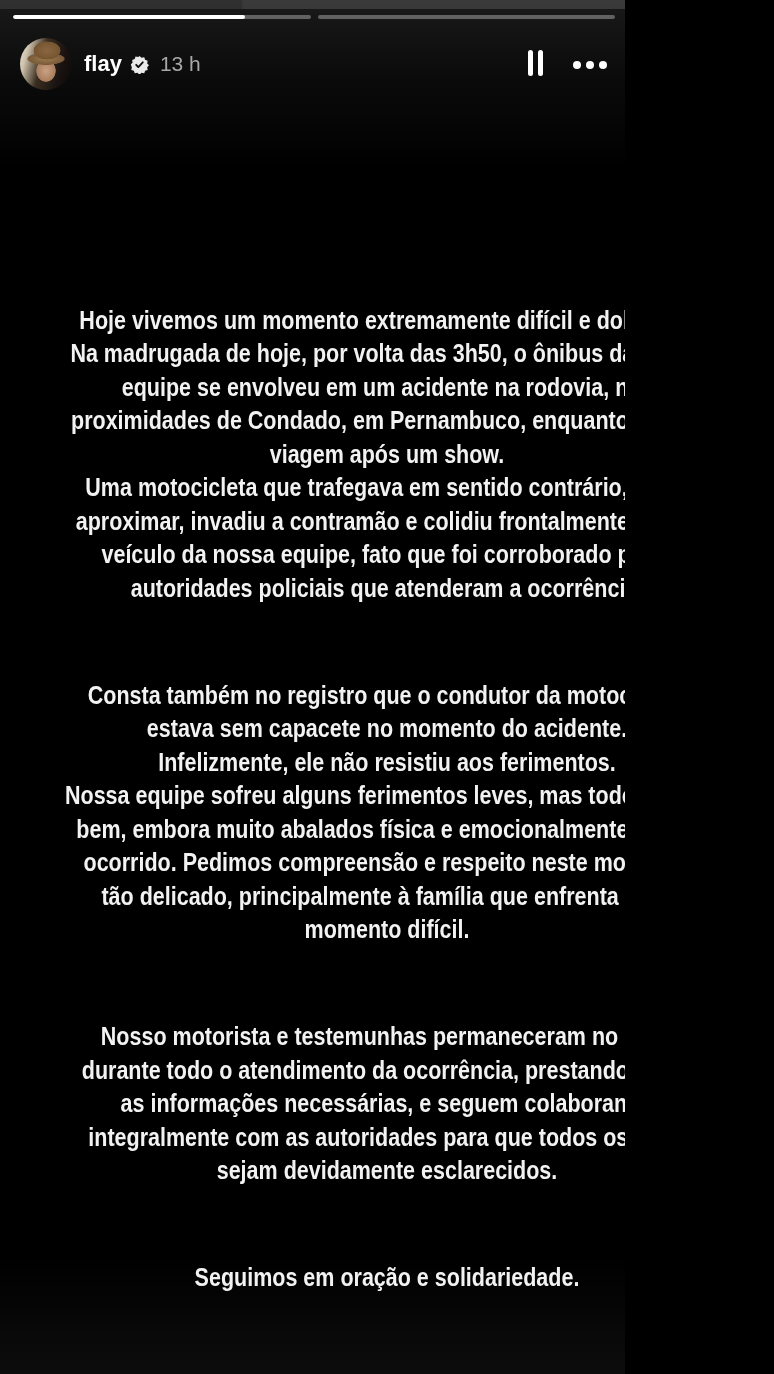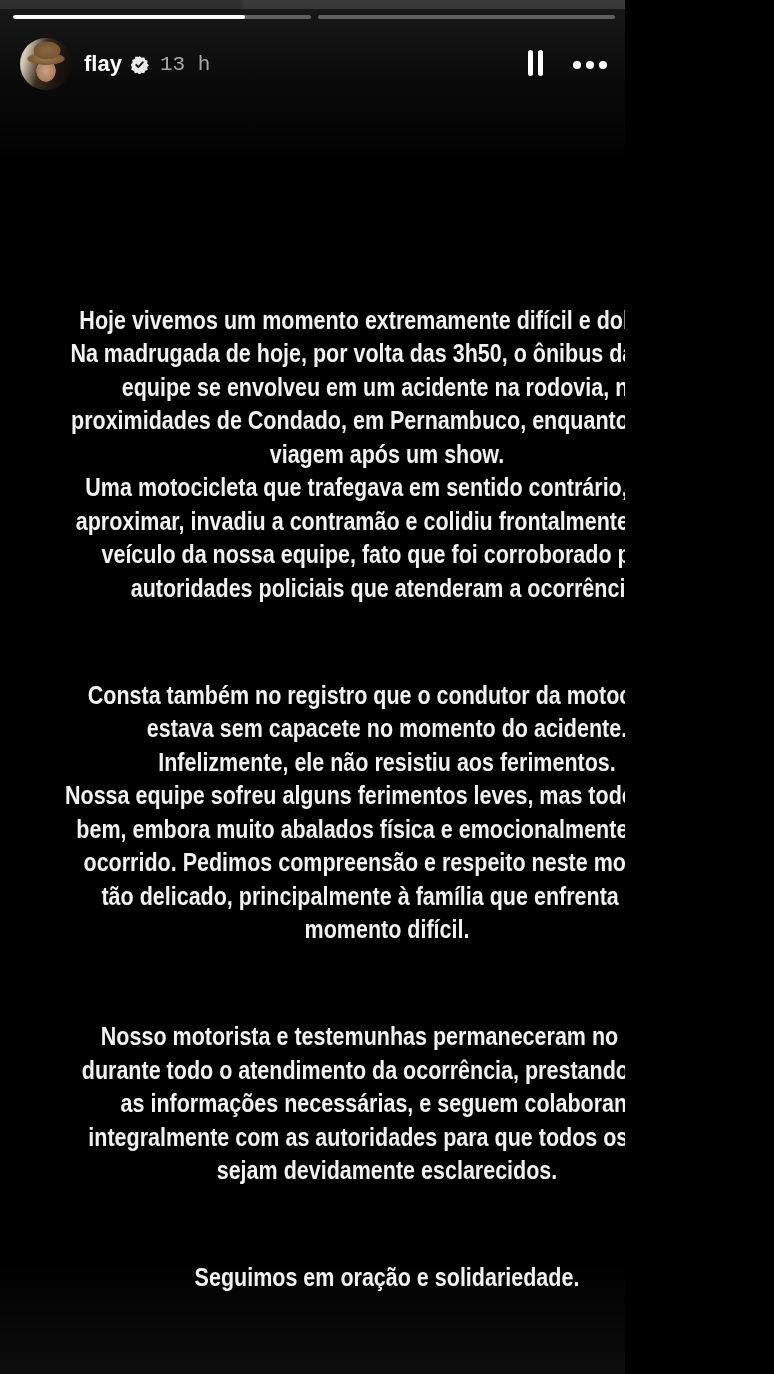--- a/index.html
+++ b/index.html
@@ -17,21 +17,21 @@
   .header{position:absolute;top:38px;left:20px;right:18px;height:52px;display:flex;align-items:center;}
   .avatar{width:52px;height:52px;border-radius:50%;flex:0 0 auto;margin-right:12px;
     background:
       radial-gradient(42% 28% at 52% 24%, #8a6742 0%, #75552f 60%, rgba(0,0,0,0) 63%),
       radial-gradient(62% 20% at 50% 40%, #9b7a50 0%, #7a5a38 55%, rgba(0,0,0,0) 60%),
       radial-gradient(30% 34% at 50% 63%, #caa183 0%, #a97e5f 60%, rgba(0,0,0,0) 64%),
       linear-gradient(105deg, #e8e0d2 0%, #cfc3ae 16%, #3a2e20 42%, #191210 75%, #0c0a08 100%);}
   .username{color:#ffffff;font-size:22px;font-weight:700;margin-right:8px;cursor:pointer;}
   .badge{width:19px;height:19px;margin-right:11px;display:inline-flex;}
   .badge svg{width:100%;height:100%;display:block;}
-  .timestamp{color:#a8a8a8;font-size:21px;font-weight:400;font-family:Liberation Mono, monospace;}
+  .timestamp{color:#a8a8a8;font-size:21px;font-weight:400;}
   .header-actions{margin-left:auto;display:flex;align-items:center;gap:30px;}
   button{background:none;border:none;padding:0;margin:0;cursor:pointer;}
   .pause-icon{display:inline-flex;gap:5px;}
   .pause-icon i{display:block;width:5px;height:26px;background:#fff;border-radius:2.5px;}
   .dots{display:inline-flex;gap:5px;align-items:center;}
   .dots i{display:block;width:8px;height:8px;border-radius:50%;background:#fff;}
   .story-text{position:absolute;top:270px;left:-63px;width:900px;text-align:center;
               transform:scaleX(0.86);transform-origin:50% 0;
               color:#f2f2f2;font-weight:700;font-size:25px;line-height:33.5px;
               white-space:pre-line;}

